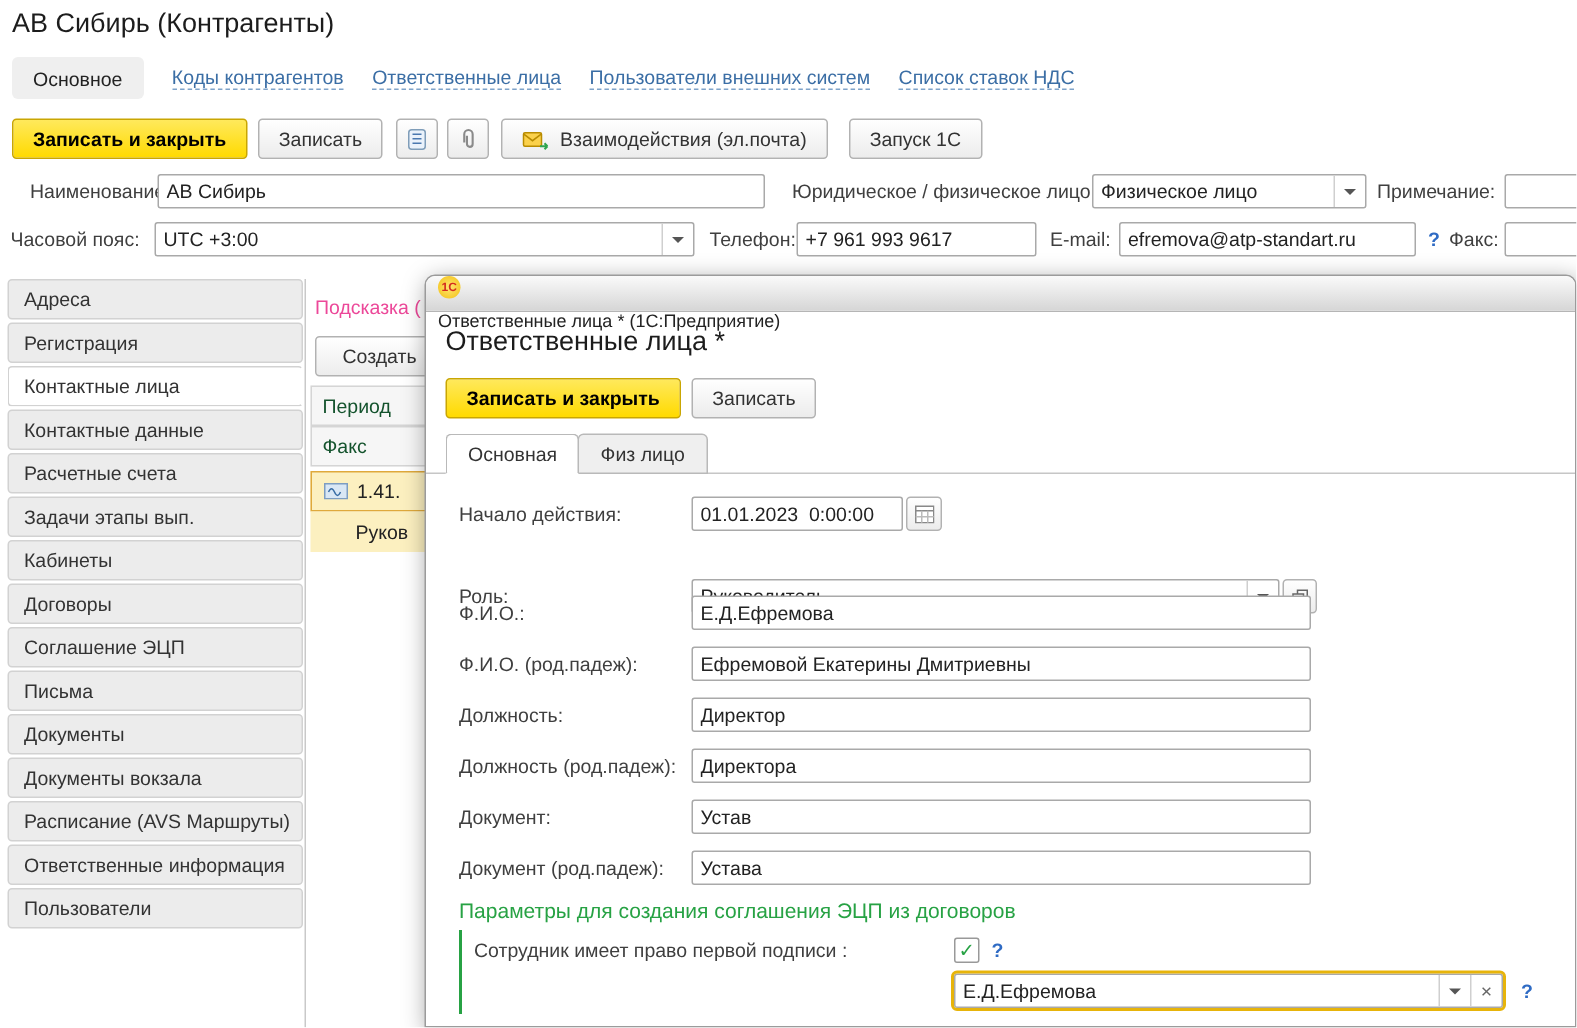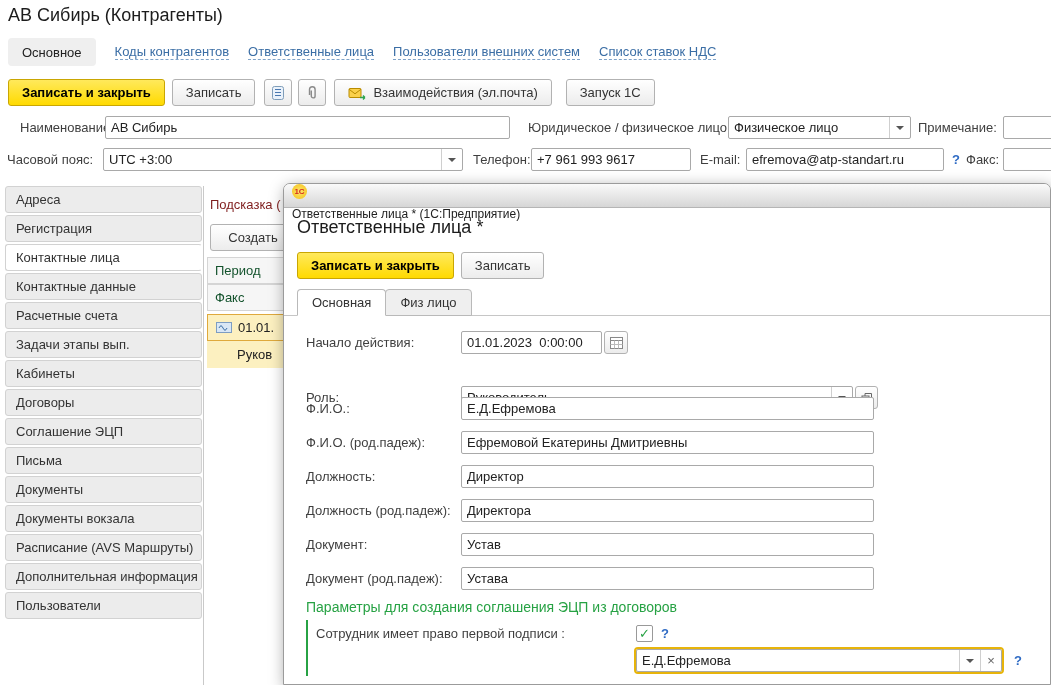--- a/index.html
+++ b/index.html
@@ -30,21 +30,21 @@
   .toolbar{position:absolute;left:8px;top:79px;display:flex;align-items:center;}
 
   
   .sidebar{position:absolute;left:5px;top:186px;width:197px;}
   .side-item{height:25px;line-height:25px;margin-bottom:2px;padding-left:10px;background:#ececec;
              border:1px solid #d2d2d2;border-radius:3px;color:#333;cursor:pointer;}
   .side-item.active{background:#fff;border-right-color:#fff;}
   .vsplit{position:absolute;left:203px;top:186px;width:1px;height:499px;background:#c9c9c9;}
 
   
-  .hint{position:absolute;left:210px;top:197px;color:#7f1d1d;white-space:nowrap;}
+  .hint{position:absolute;left:210px;top:197px;color:#ec4899;white-space:nowrap;}
   .cell{position:absolute;left:207px;width:92px;height:27px;box-sizing:border-box;background:#f6f6f6;
         border:1px solid #d5d5d5;line-height:25px;padding-left:7px;color:#14532d;}
   .yrow{position:absolute;left:207px;width:92px;height:27px;box-sizing:border-box;background:#fcf0c0;
         display:flex;align-items:center;white-space:nowrap;}
   .yrow.sel{border:1px solid #dfa93c;}
 
   
   .modal{position:absolute;left:283px;top:183px;width:768px;height:502px;background:#fff;
          border:1px solid #9b9b9b;border-radius:7px 7px 0 0;box-shadow:2px 4px 16px rgba(0,0,0,.38);box-sizing:border-box;}
   .titlebar{height:23px;background:linear-gradient(#fafafa,#d6d6d6);border-bottom:1px solid #b5b5b5;
@@ -155,37 +155,37 @@
     <div class="side-item">Контактные данные</div>
     <div class="side-item">Расчетные счета</div>
     <div class="side-item">Задачи этапы вып.</div>
     <div class="side-item">Кабинеты</div>
     <div class="side-item">Договоры</div>
     <div class="side-item">Соглашение ЭЦП</div>
     <div class="side-item">Письма</div>
     <div class="side-item">Документы</div>
     <div class="side-item">Документы вокзала</div>
     <div class="side-item">Расписание (AVS Маршруты)</div>
-    <div class="side-item">Дополнительная информация</div>
+    <div class="side-item">Ответственные информация</div>
     <div class="side-item">Пользователи</div>
   </div>
   <div class="vsplit"></div>
 
   <div class="hint">Подсказка (</div>
   <div class="btn" style="position:absolute;left:210px;top:224px;width:86px;">Создать</div>
   <div class="cell" style="top:257px;">Период</div>
   <div class="cell" style="top:284px;">Факс</div>
   <div class="yrow sel" style="top:314px;">
     <span style="margin:0 6px 0 8px;">
       <svg width="16" height="11" viewBox="0 0 16 11">
           <rect x="0.5" y="0.5" width="15" height="10" fill="#d9e7f5" stroke="#7d9dc2"></rect>
           <path d="M3 6 q2 -4.5 4 0 q2 4.5 4 0" fill="none" stroke="#3a6ea5"></path>
         </svg>
     </span>
-    <span>01.01.</span>
+    <span>1.41.</span>
   </div>
   <div class="yrow" style="top:341px;">
     <span style="margin-left:30px;">Руков</span>
   </div>
 
   <div class="modal">
     <div class="titlebar">
       <span class="logo1c">1С</span>
       <span>Ответственные лица * (1С:Предприятие)</span>
     </div>

